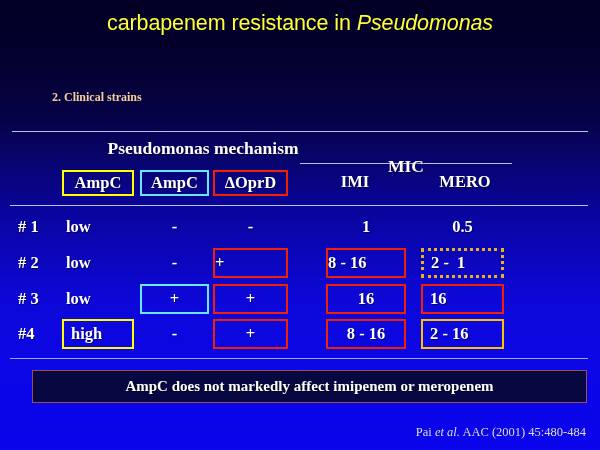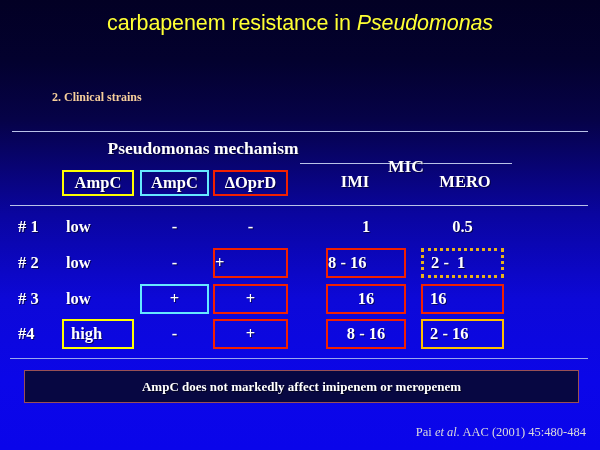--- a/index.html
+++ b/index.html
@@ -124,27 +124,27 @@
 
   
   .b-red   { border:2px solid #f22000; }
   .b-cyan  { border:2px solid #66e8ff; }
   .b-yellow{ border:2px solid #ffff00; }
   .b-gold  { border:2px solid #ffc000; }
   .b-golddot{ border:3px dotted #e8b21a; }
 
   
   #conclusion{
-    position:absolute;left:24px;top:370px;width:555px;height:33px;
+    position:absolute;left:32px;top:370px;width:555px;height:33px;
     box-sizing:border-box;
     background:#070742;
     border:1px solid #9a4f55;
     display:flex;align-items:center;justify-content:center;
     font-family:"Liberation Serif", serif;
-    font-weight:bold;font-size:13px;color:#ffffff;
+    font-weight:bold;font-size:15px;color:#ffffff;
     text-shadow:1px 1px 0 rgba(0,0,0,.6);
   }
 
   
   #citation{
     position:absolute;right:14px;top:425px;
     font-family:"Liberation Serif", serif;
     font-size:12.5px;color:#dcdcdc;
   }
   #citation .ital{font-style:italic;}

